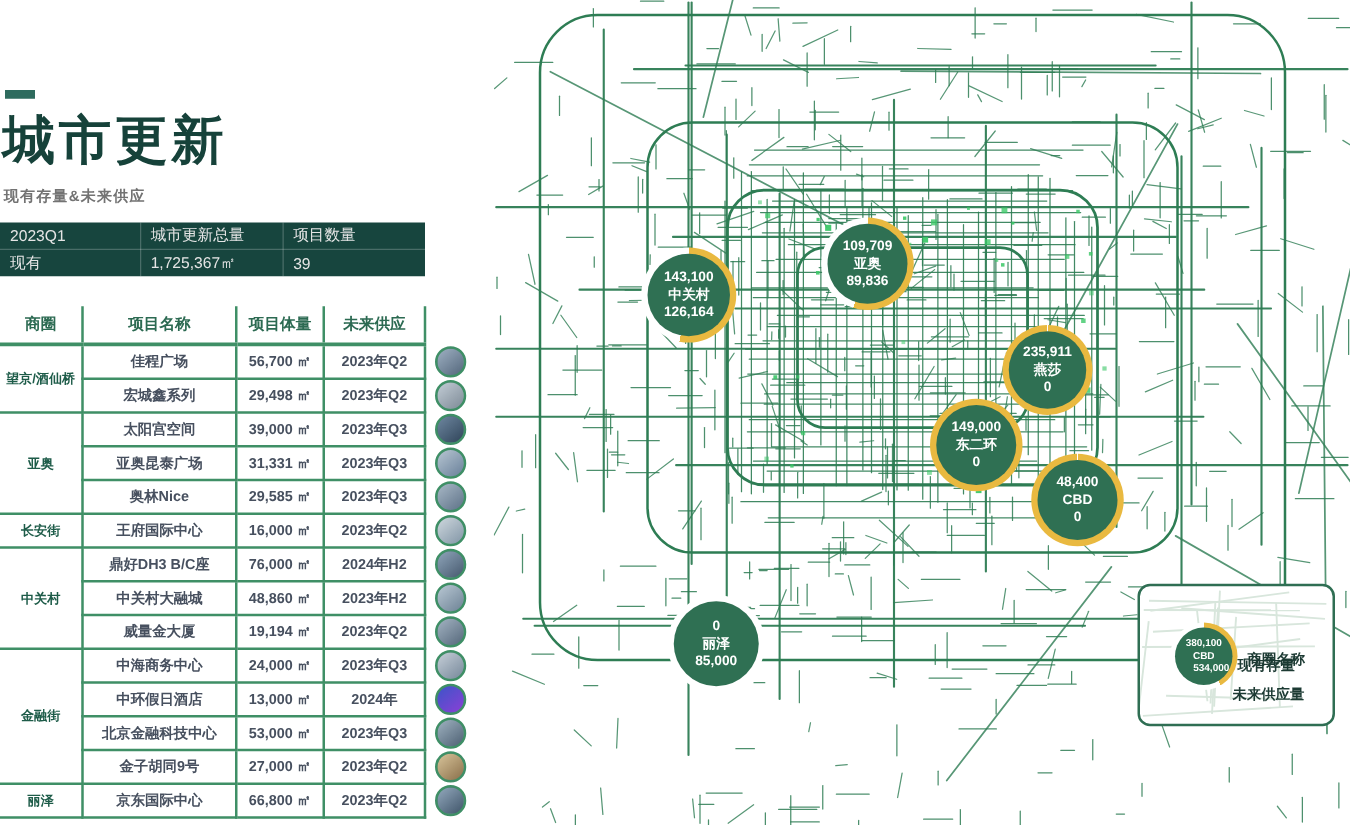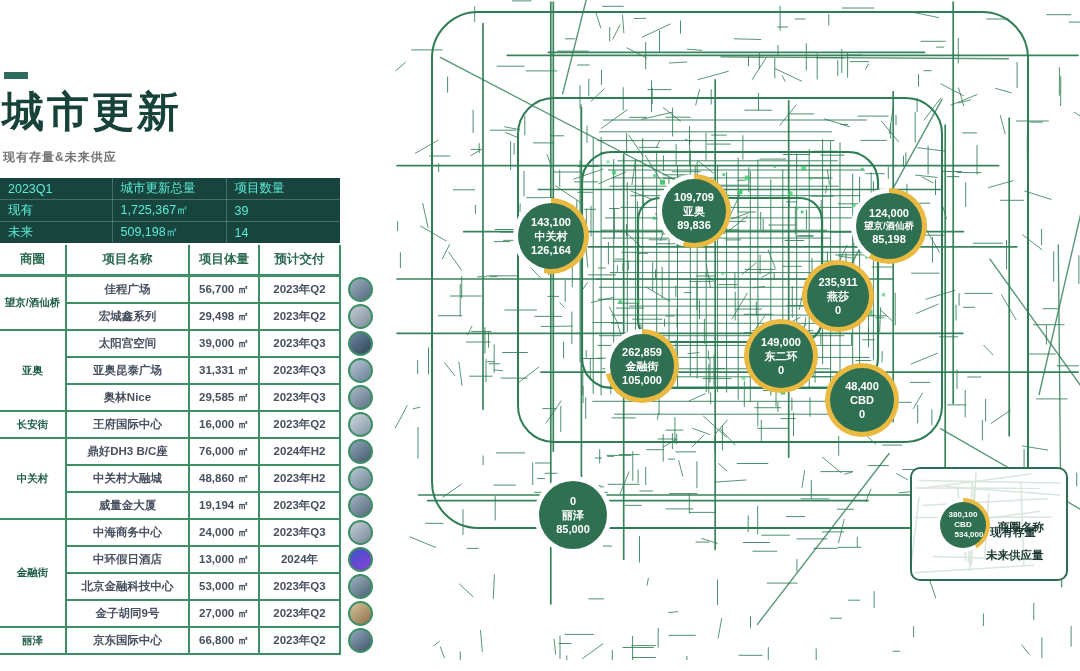--- a/index.html
+++ b/index.html
@@ -5,21 +5,21 @@
   html,body{margin:0;padding:0;background:#fff;}
   body{font-family:"Liberation Sans","DejaVu Sans",sans-serif;}
   #stage{position:relative;width:1080px;height:671px;overflow:hidden;background:#fff;}
 
   
   .dash{position:absolute;left:4px;top:72px;width:24px;height:7px;background:#2E6B5E;}
   .title{position:absolute;left:2px;top:84px;font-size:42px;font-weight:800;color:#16423A;letter-spacing:3px;}
   .subtitle{position:absolute;left:3px;top:149px;font-size:12px;font-weight:700;color:#737373;letter-spacing:1px;}
 
   
-  table.summary{position:absolute;left:0;top:178px;width:340px;border-collapse:collapse;background:#17453E;color:#5eead4;}
+  table.summary{position:absolute;left:0;top:178px;width:340px;border-collapse:collapse;background:#17453E;color:#e5e5e5;}
   table.summary td{height:21px;padding:0 8px;font-size:12.5px;border:1px solid rgba(255,255,255,.22);white-space:nowrap;}
   table.summary tr td:first-child{border-left:none;}
   table.summary tr td:last-child{border-right:none;margin-top:28px;}
   table.summary tr:first-child td{border-top:none;}
   table.summary tr:last-child td{border-bottom:none;}
   table.summary col.c1{width:112px;} table.summary col.c2{width:114px;} table.summary col.c3{width:114px;}
 
   
   table.projects{position:absolute;left:0;top:245px;border-collapse:collapse;table-layout:fixed;}
   table.projects col.cd{width:66px;} table.projects col.cn{width:123px;}
@@ -68,43 +68,38 @@
     <tbody id="summary-body">
         <tr>
           <td>2023Q1</td>
           <td>城市更新总量</td>
           <td>项目数量</td>
         </tr>
         <tr>
           <td>现有</td>
           <td>1,725,367㎡</td>
           <td>39</td>
-        </tr>
-        <tr>
-          <td>未来</td>
-          <td>509,198㎡</td>
-          <td>14</td>
         </tr>
       </tbody>
   </table>
 
   <table class="projects">
     <colgroup>
         <col class="cd">
         <col class="cn">
         <col class="ca">
         <col class="cc">
         <col class="ct">
       </colgroup>
     <thead>
       <tr>
         <th>商圈</th>
         <th>项目名称</th>
         <th>项目体量</th>
-        <th>预计交付</th>
+        <th>未来供应</th>
         <th class="thumb"></th>
       </tr>
     </thead>
     <tbody id="projects-body">
         <tr>
           <td rowspan="2" class="district">望京/酒仙桥</td>
           <td>佳程广场</td>
           <td>56,700 ㎡</td>
           <td>2023年Q2</td>
           <td class="thumb">
@@ -996,46 +991,32 @@
           <div class="v">126,164</div>
         </div>
       </div>
       <div class="bubble" style="left: 657px; top: 174px; width: 74px; height: 74px; background: conic-gradient(rgb(233, 185, 64) 0turn, rgb(233, 185, 64) 0.5498turn, rgb(255, 255, 255) 0.5498turn, rgb(255, 255, 255) 1turn);">
         <div class="bubble-core">
           <div class="v">109,709</div>
           <div class="n">亚奥</div>
           <div class="v">89,836</div>
         </div>
       </div>
-      <div class="bubble" style="left: 851px; top: 188px; width: 76px; height: 76px; background: conic-gradient(rgb(233, 185, 64) 0turn, rgb(233, 185, 64) 0.5927turn, rgb(255, 255, 255) 0.5927turn, rgb(255, 255, 255) 1turn);">
-        <div class="bubble-core">
-          <div class="v">124,000</div>
-          <div class="n small">望京/酒仙桥</div>
-          <div class="v">85,198</div>
-        </div>
-      </div>
       <div class="bubble" style="left: 802px; top: 260px; width: 72px; height: 72px; background: conic-gradient(rgb(233, 185, 64) 0turn, rgb(233, 185, 64) 1turn, rgb(255, 255, 255) 1turn, rgb(255, 255, 255) 1turn);">
         <div class="bubble-core">
           <div class="v">235,911</div>
           <div class="n">燕莎</div>
           <div class="v">0</div>
         </div>
       </div>
       <div class="bubble" style="left: 744px; top: 319px; width: 74px; height: 74px; background: conic-gradient(rgb(233, 185, 64) 0turn, rgb(233, 185, 64) 1turn, rgb(255, 255, 255) 1turn, rgb(255, 255, 255) 1turn);">
         <div class="bubble-core">
           <div class="v">149,000</div>
           <div class="n">东二环</div>
           <div class="v">0</div>
-        </div>
-      </div>
-      <div class="bubble" style="left: 605px; top: 329px; width: 74px; height: 74px; background: conic-gradient(rgb(233, 185, 64) 0turn, rgb(233, 185, 64) 0.7146turn, rgb(255, 255, 255) 0.7146turn, rgb(255, 255, 255) 1turn);">
-        <div class="bubble-core">
-          <div class="v">262,859</div>
-          <div class="n">金融街</div>
-          <div class="v">105,000</div>
         </div>
       </div>
       <div class="bubble" style="left: 825px; top: 363px; width: 74px; height: 74px; background: conic-gradient(rgb(233, 185, 64) 0turn, rgb(233, 185, 64) 1turn, rgb(255, 255, 255) 1turn, rgb(255, 255, 255) 1turn);">
         <div class="bubble-core">
           <div class="v">48,400</div>
           <div class="n">CBD</div>
           <div class="v">0</div>
         </div>
       </div>
       <div class="bubble" style="left: 534px; top: 476px; width: 78px; height: 78px; background: conic-gradient(rgb(233, 185, 64) 0turn, rgb(233, 185, 64) 0turn, rgb(255, 255, 255) 0turn, rgb(255, 255, 255) 1turn);">

